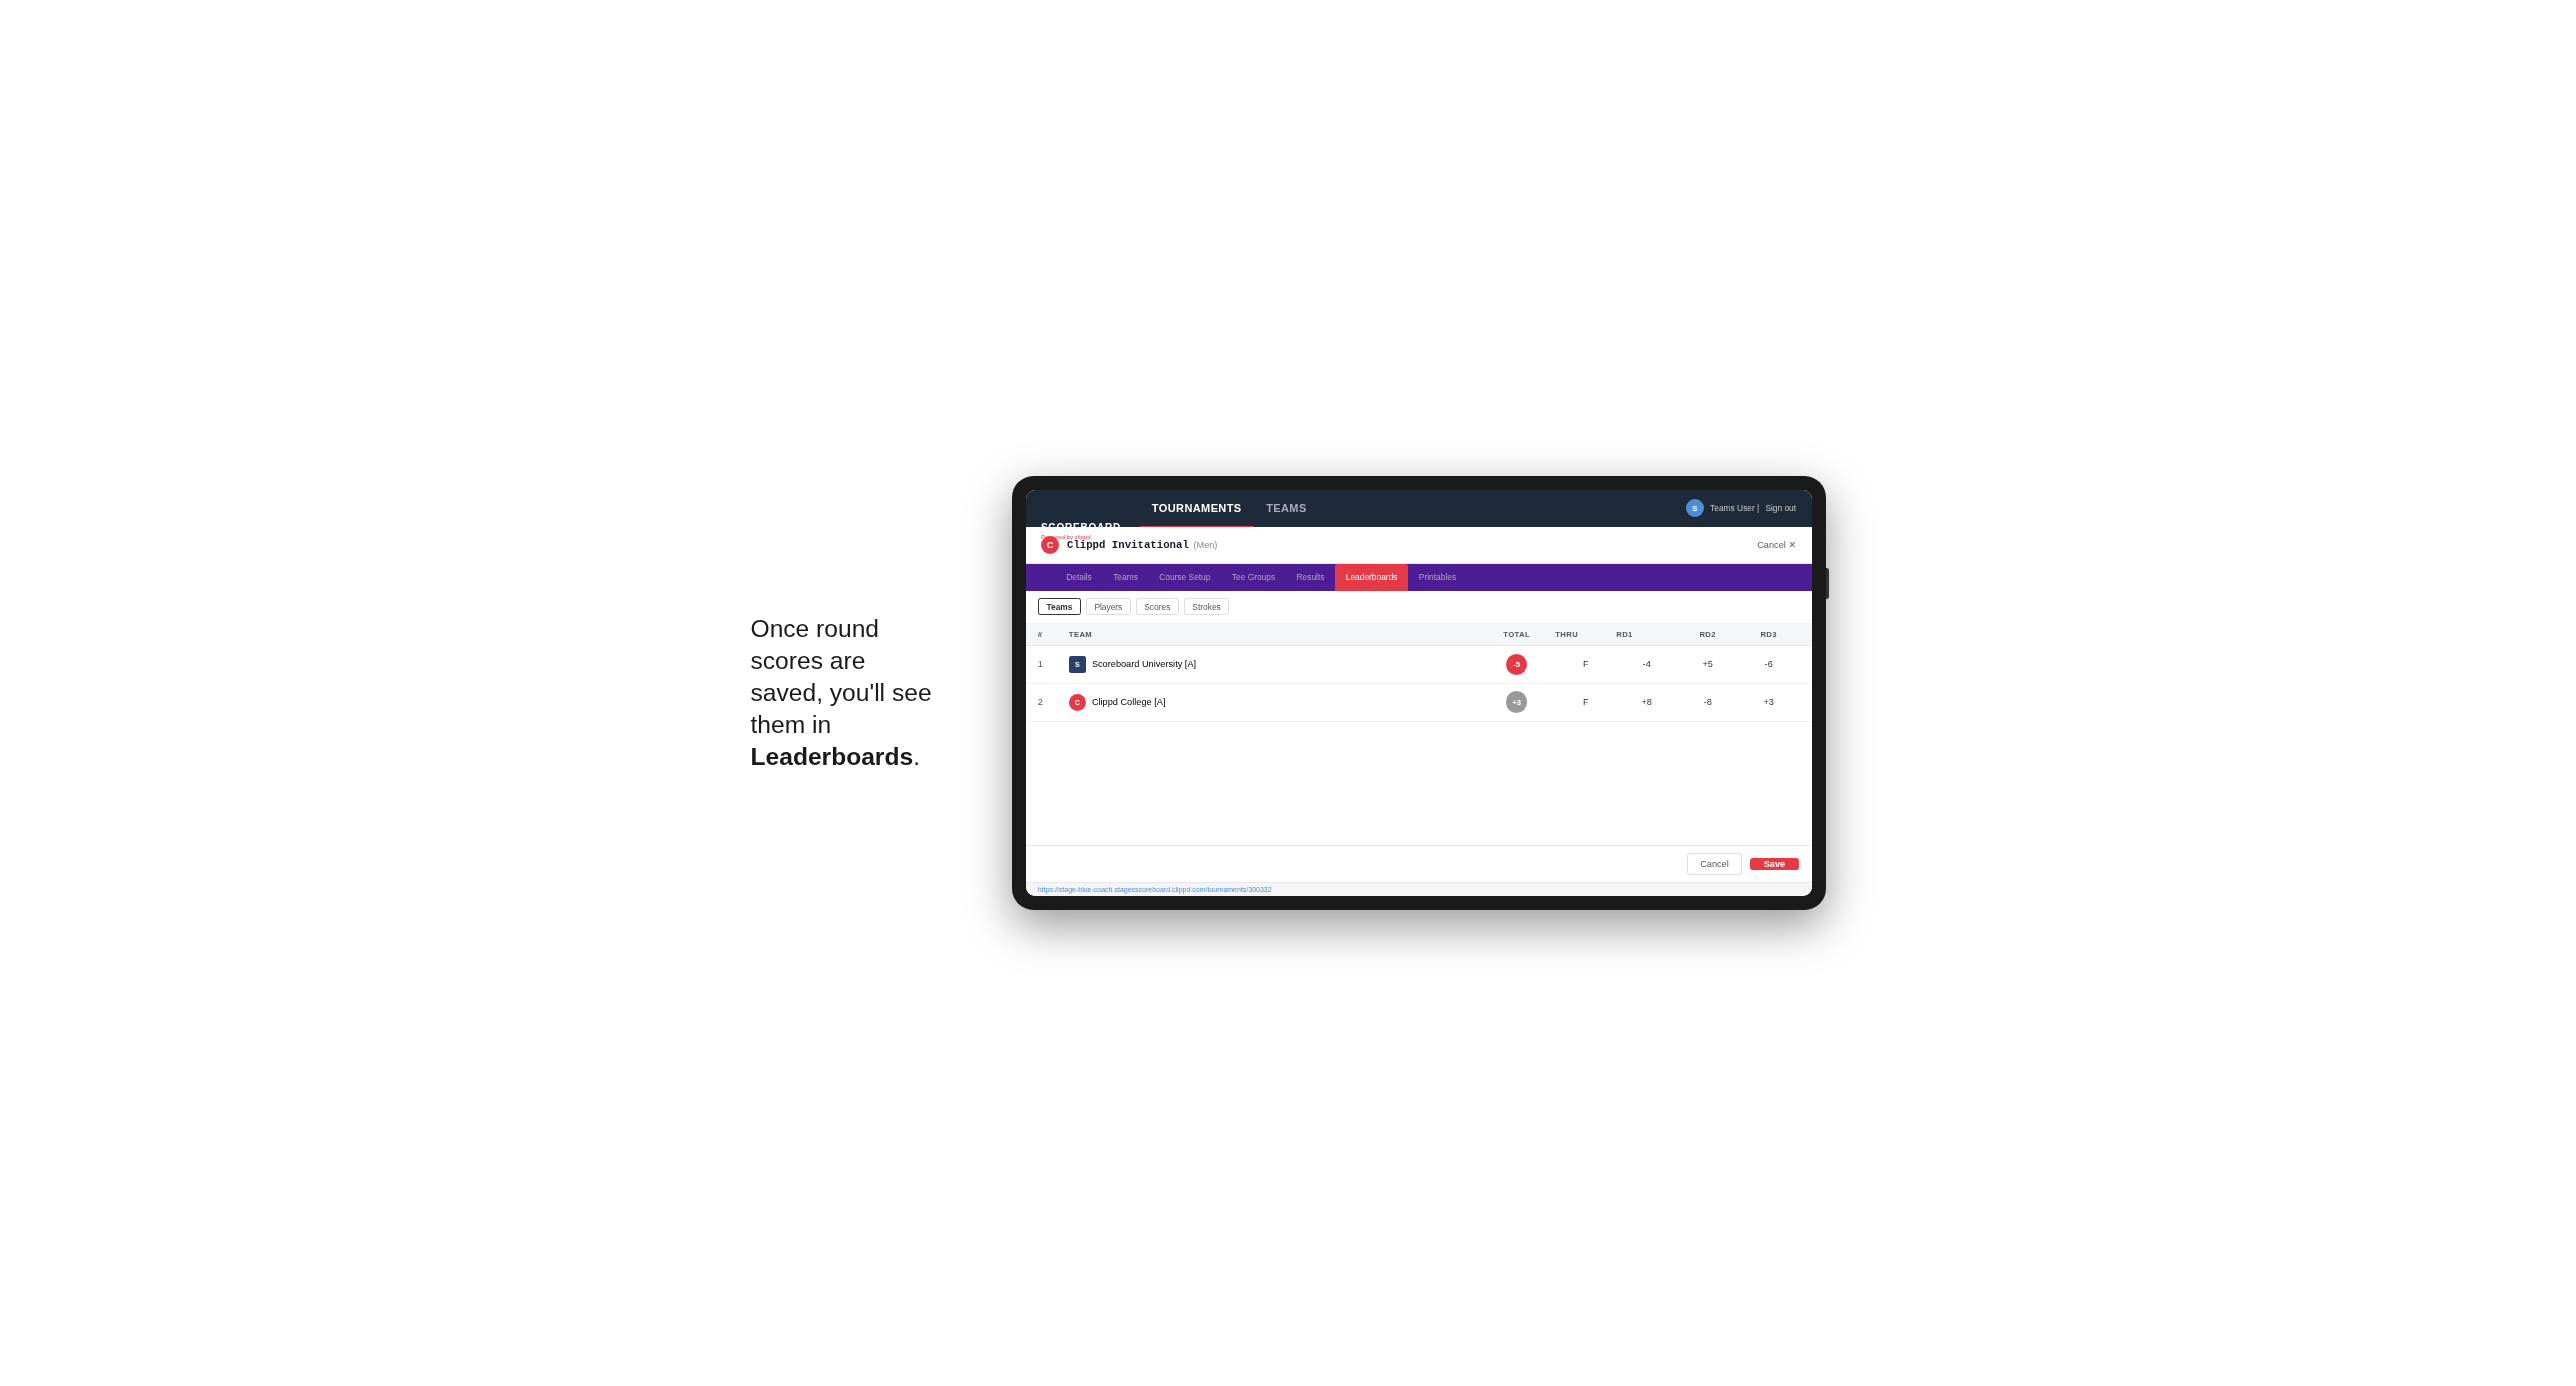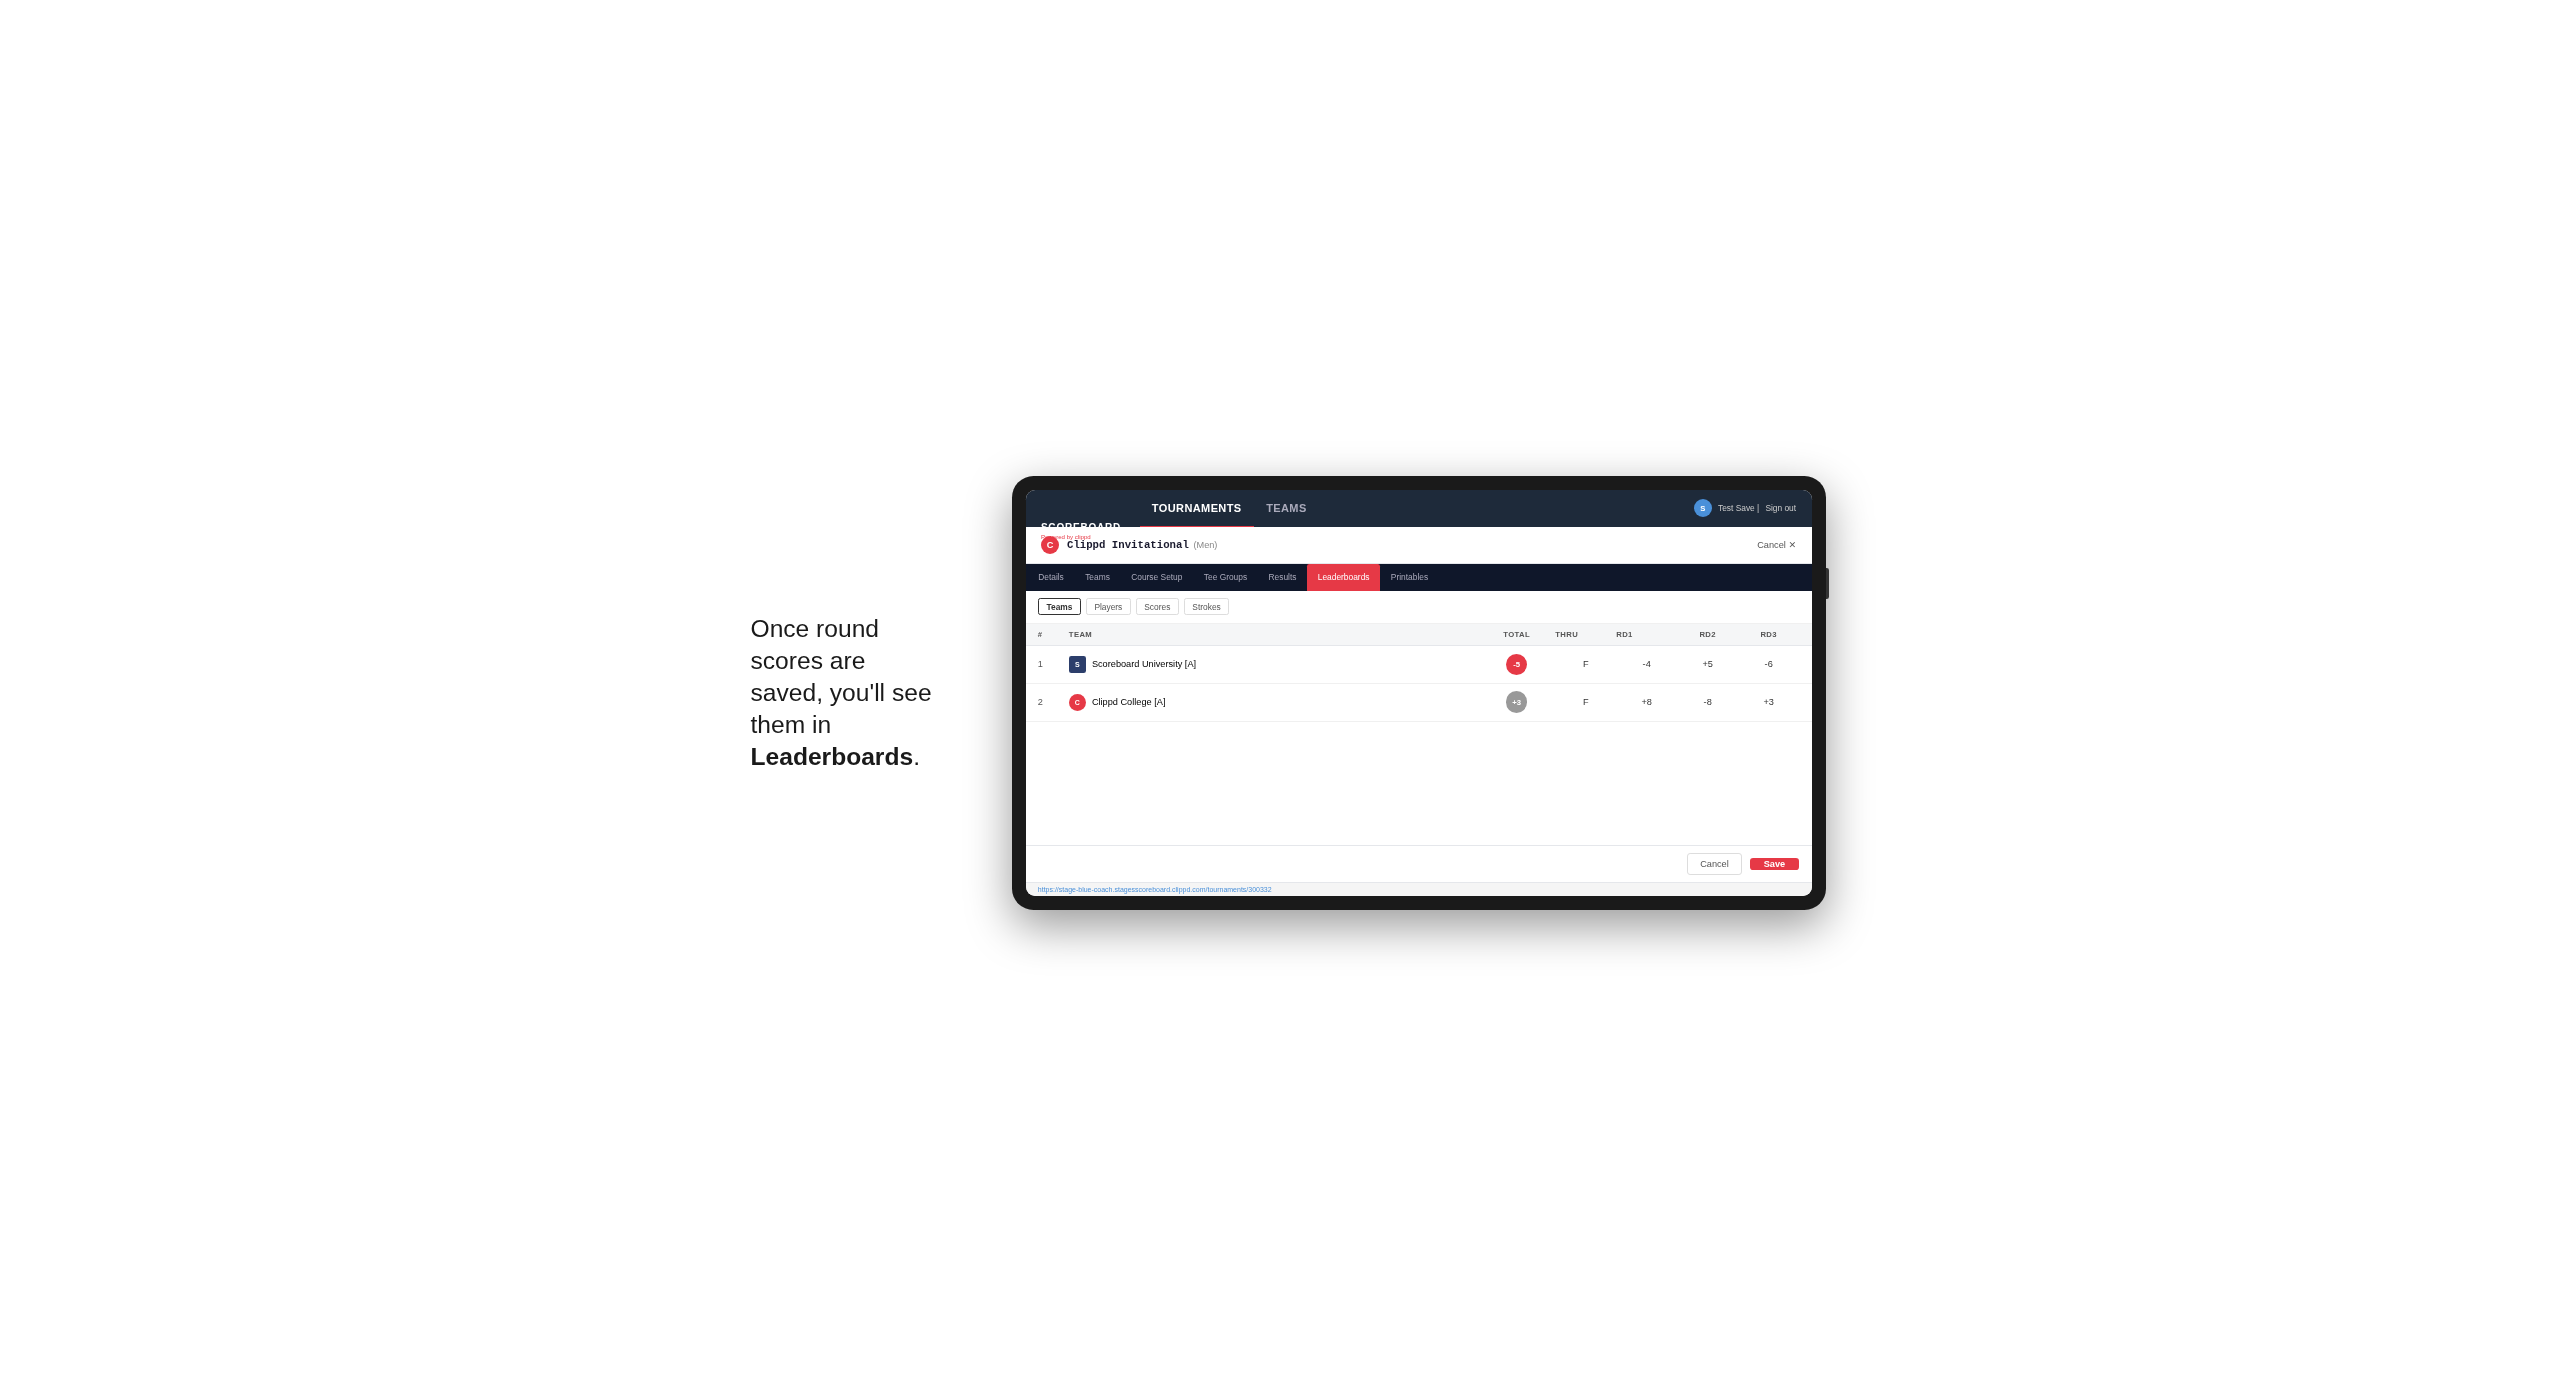--- a/index.html
+++ b/index.html
@@ -155,22 +155,22 @@
     }
     .cancel-x {
       margin-left: auto;
       font-size: 9.2px;
       color: #555;
       cursor: pointer;
     }
     
     .sub-nav {
       display: flex;
-      background: #0f172a;
-      padding: 0 2px;
+      background: #4c1d95;
+      padding: 0 30px;
     }
     .sub-tab {
       padding: 7.7px 10.7px;
       font-size: 8.4px;
       color: #aab;
       cursor: pointer;
       font-weight: 500;
       border-bottom: 1.5px solid transparent;
     }
     .sub-tab.active {
@@ -332,21 +332,21 @@
           <span class="logo-sub">
             <span>Powered by </span><span style="color:#e63946">clippd</span>
           </span>
         </div>
         <div class="nav-links">
           <div class="nav-link active">TOURNAMENTS</div>
           <div class="nav-link">TEAMS</div>
         </div>
         <div class="header-right">
           <div class="user-avatar">S</div>
-          <span class="user-name">Test Save |</span>
+          <span class="user-name">Teams User |</span>
           <span class="sign-out">Sign out</span>
         </div>
       </div>
 
       <div class="tournament-header">
         <div class="tournament-icon">C</div>
         <span class="tournament-name">Clippd Invitational</span>
         <span class="tournament-sub">(Men)</span>
         <div class="cancel-x">
           <span>Cancel</span> ✕

